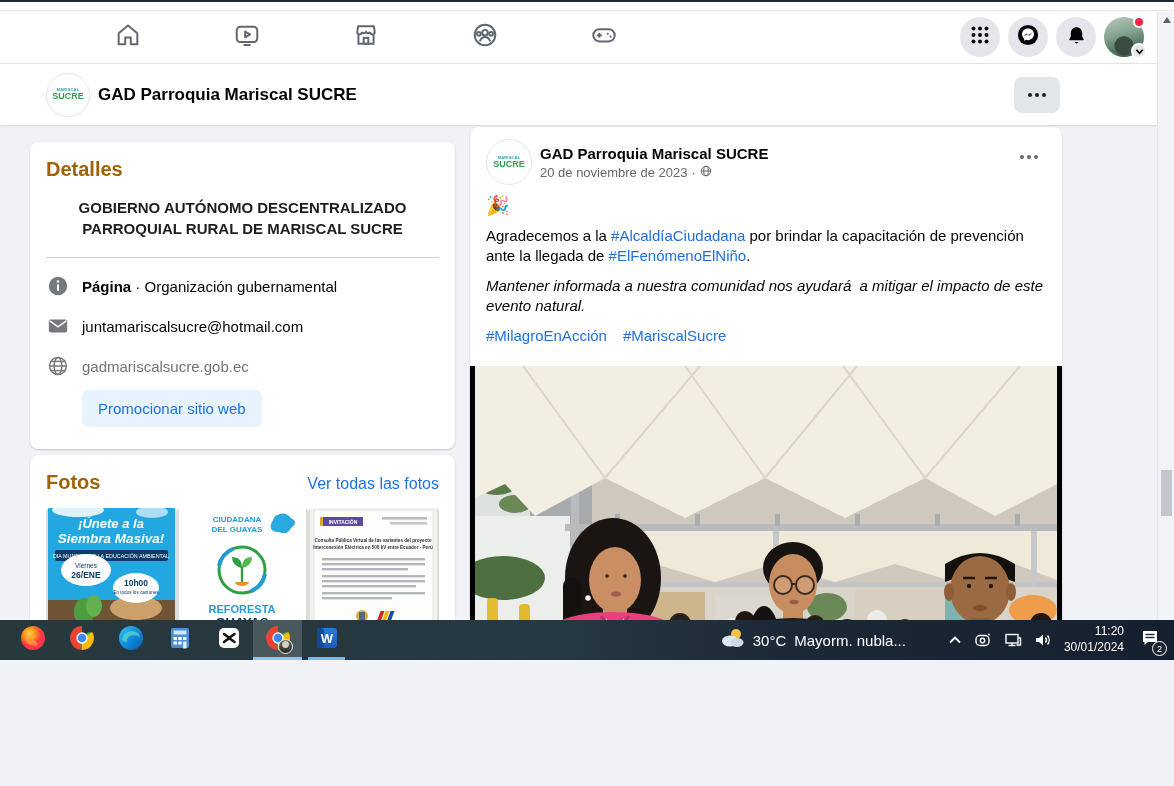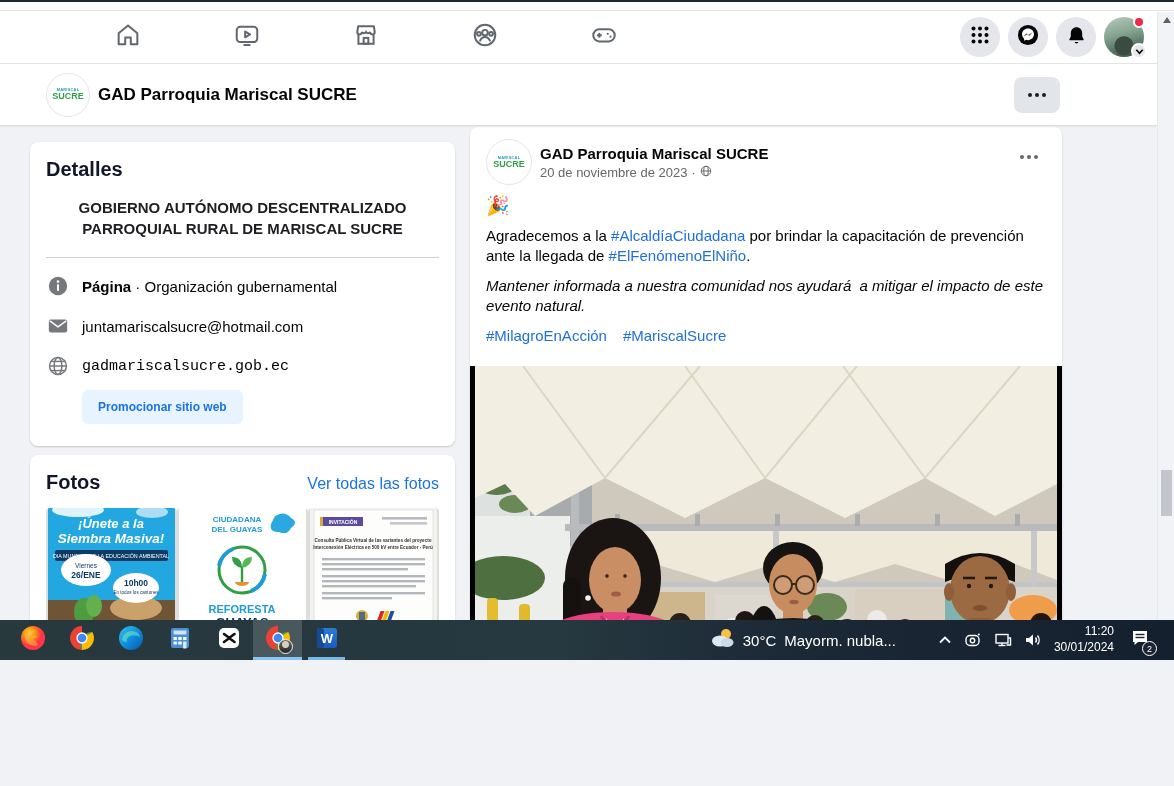--- a/index.html
+++ b/index.html
@@ -28,27 +28,27 @@
   .page-title { margin-left:8px; font-size:17px; font-weight:bold; color:#050505; }
   .more-btn { position:absolute; right:114px; top:13px; width:46px; height:36px; border-radius:8px; background:#e2e5e9; display:flex; align-items:center; justify-content:center; gap:3px; cursor:pointer; }
   .dot { width:4px; height:4px; border-radius:50%; background:#1c1e21; }
 
   
   .content { position:absolute; left:0; top:124px; right:0; bottom:0; background:#f0f2f5; }
   .card { position:absolute; background:#fff; border-radius:8px; box-shadow:0 1px 2px rgba(0,0,0,.18); }
 
   
   .details-card { left:30px; top:16px; width:425px; padding:16px 16px 22px; }
-  .card-h { font-size:20px; font-weight:bold; color:#0f172a; }
+  .card-h { font-size:20px; font-weight:bold; color:#a16207; }
   .details-desc { margin-top:16px; font-size:15px; color:#1c1e21; text-align:center; line-height:1.4;font-weight:bold; }
   .details-hr { border:none; border-top:1px solid #ced0d4; margin:18px 0 4px; }
   .d-row { display:flex; align-items:center; gap:12px; margin-top:16px; font-size:15px; color:#050505; }
   .d-row .ic { flex:none; width:24px; height:24px; display:flex; align-items:center; justify-content:center; }
-  .d-link { color:#000000; text-decoration:none; cursor:pointer;font-family:Liberation Mono, monospace; }
-  .promote-btn { margin:12px 0 0 36px; display:inline-block; background:#e7f3ff; color:#1b74e4; font-size:12px; font-weight:bold; padding:10px 16px; border:none; border-radius:6px; cursor:pointer; }
+  .d-link { color:#737373; text-decoration:none; cursor:pointer; }
+  .promote-btn { margin:12px 0 0 36px; display:inline-block; background:#e7f3ff; color:#1b74e4; font-size:15px; font-weight:normal; padding:10px 16px; border:none; border-radius:6px; cursor:pointer; }
 
   
   .photos-card { left:30px; top:329px; width:425px; height:450px; padding:16px; border-bottom-left-radius:0; border-bottom-right-radius:0; }
   .photos-head { display:flex; align-items:baseline; justify-content:space-between; }
   .see-all { font-size:16px; color:#1b74e4; text-decoration:none; cursor:pointer; }
   .photo-grid { margin-top:14px; display:grid; grid-template-columns:repeat(3,1fr); gap:0; }
   .ph-cell { height:124px; border-radius:4px; overflow:hidden; background:#ddd; cursor:pointer; }
   .ph-cell svg { display:block; width:100%; height:100%; }
 
   
@@ -87,21 +87,21 @@
   
   .taskbar { position:absolute; left:0; right:0; bottom:0; height:40px; z-index:20; display:flex; align-items:center;
     background:linear-gradient(90deg,#27393d 0%, #263840 48%, #1b2836 68%, #15202e 100%); }
   .tb-apps { display:flex; height:40px; margin-left:8px; }
   .tb-slot { position:relative; width:49px; height:40px; display:flex; align-items:center; justify-content:center; cursor:pointer; }
   .tb-slot.open::after { content:""; position:absolute; left:6px; right:6px; bottom:0; height:3px; background:#76b9ed; }
   .tb-slot.active { background:rgba(255,255,255,.16); }
   .tb-slot.active::after { left:0; right:0; background:#8ac4f2; }
   .tb-avatar-badge { position:absolute; right:9px; bottom:6px; width:15px; height:15px; border-radius:50%; border:1px solid #eee;
     background:radial-gradient(circle at 50% 35%, #d8cfc4 0 3px, transparent 4px), linear-gradient(180deg,#6b6f66,#23241f); }
-  .tb-tray { margin-left:auto; display:flex; align-items:center; gap:12px; padding-right:24px; color:#fff; }
+  .tb-tray { margin-left:auto; display:flex; align-items:center; gap:12px; padding-right:14px; color:#fff; }
   .tb-weather { display:flex; align-items:center; gap:8px; cursor:pointer; }
   .tb-weather .t { font-size:15px; }
   .tb-weather .c { font-size:15px; }
   .tray-ic { display:flex; align-items:center; justify-content:center; cursor:pointer; }
   .tb-clock { text-align:right; font-size:12px; line-height:1.3; cursor:pointer; }
   .tb-action { position:relative; cursor:pointer; margin-left:4px; }
   .tb-badge { position:absolute; right:-7px; bottom:-5px; width:15px; height:15px; border-radius:50%; border:1px solid #fff; background:#1b2533; color:#fff; font-size:9px; display:flex; align-items:center; justify-content:center; }
 </style>
 </head>
 <body>

